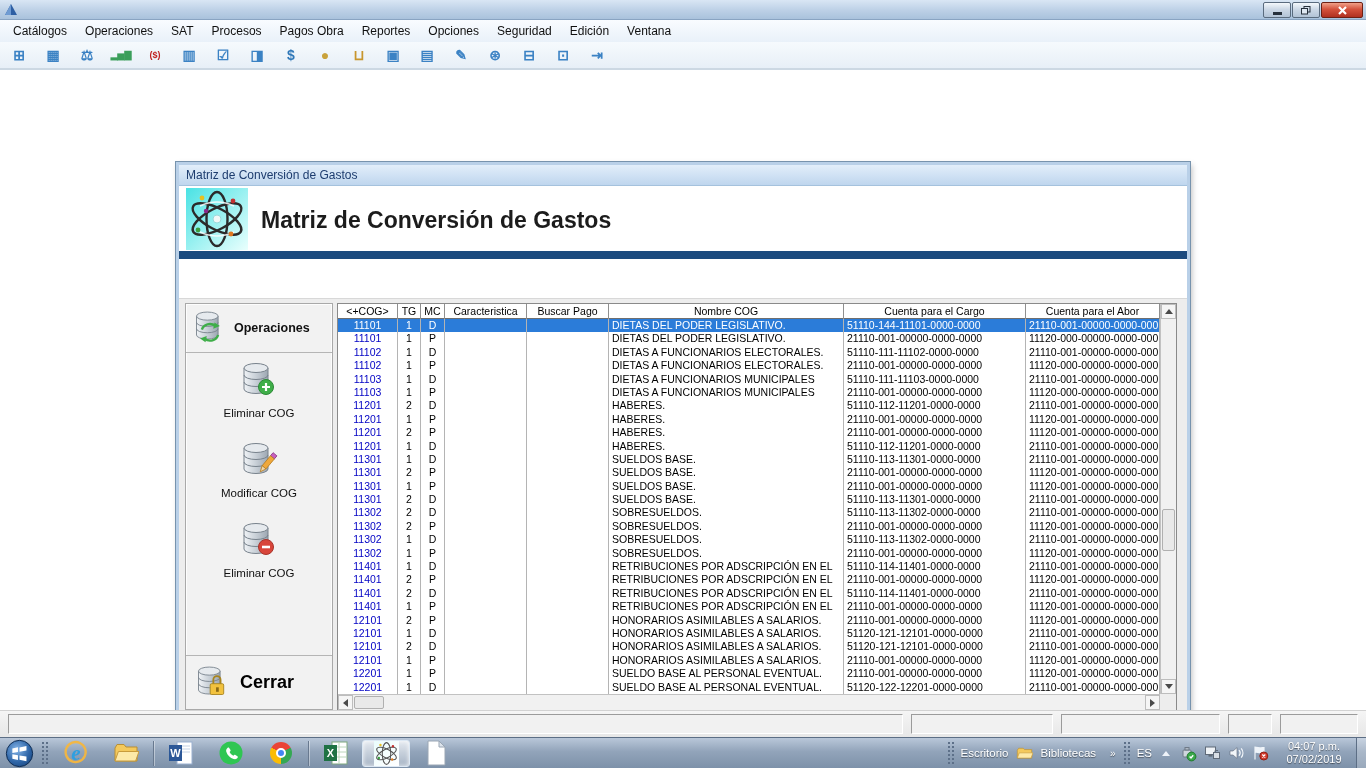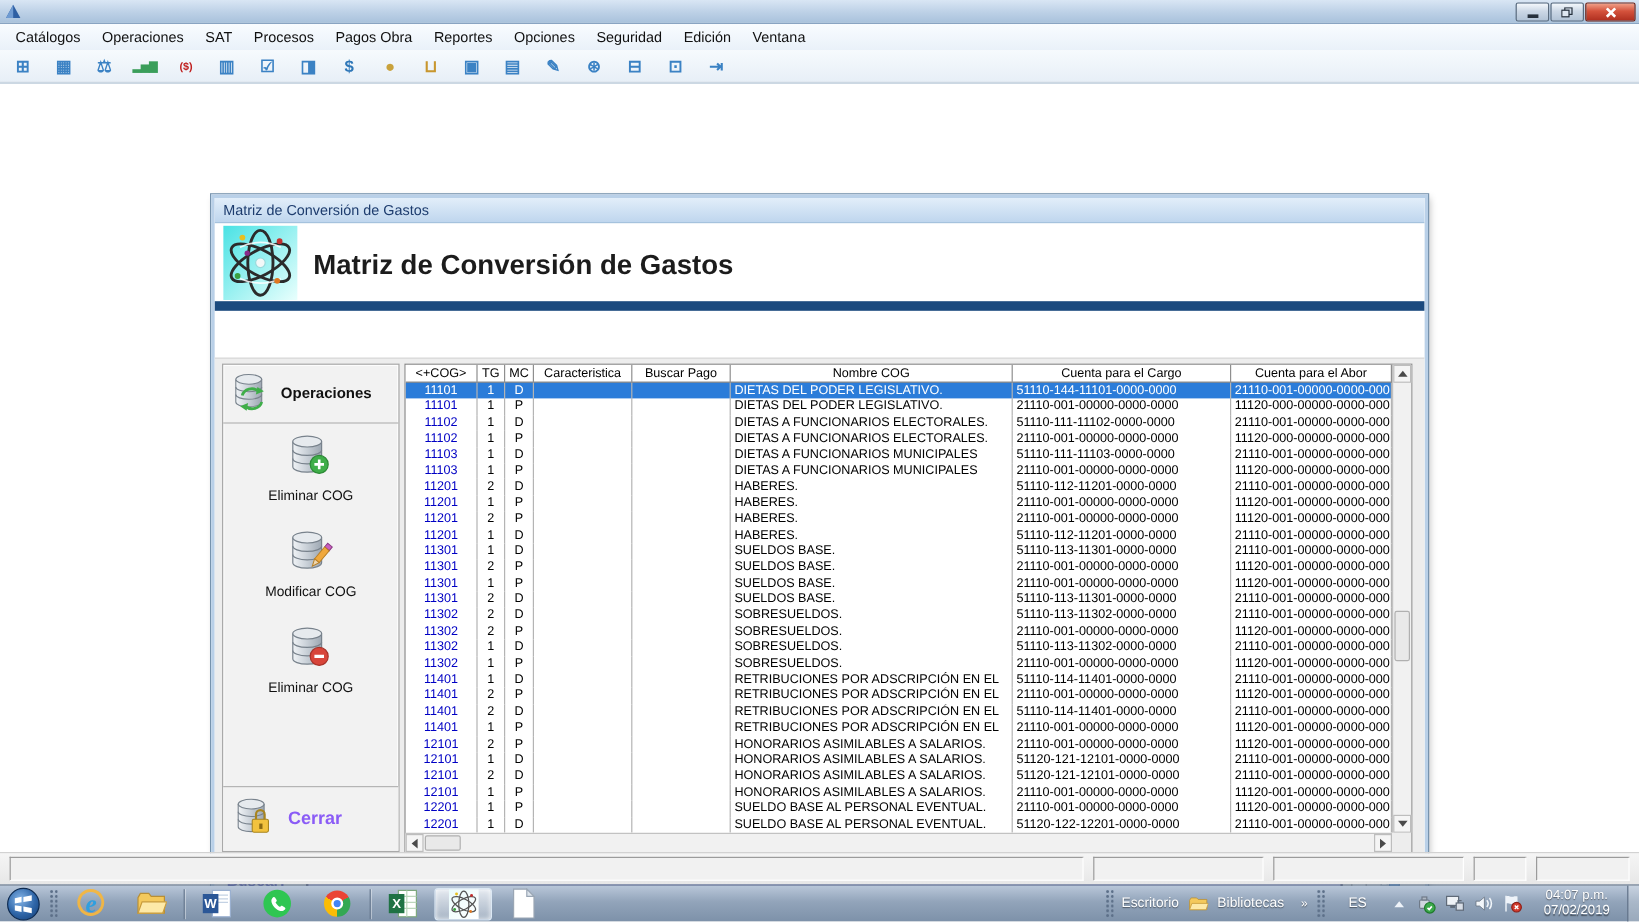--- a/index.html
+++ b/index.html
@@ -50,21 +50,21 @@
   .sidebar { position:absolute; left:6px; top:4px; width:148px; height:407px; background:#f2f2f2;
     border:1px solid #a9a9a9; box-shadow:inset 0 0 0 1px #fdfdfd; }
   .sb-top { height:49px; border-bottom:1px solid #b5b5b5; display:flex; align-items:center; gap:6px; padding-left:6px; }
   .sb-top-label { font-size:12.5px; font-weight:bold; color:#111; }
   .sb-mid { position:relative; height:302px; }
   .sb-btn { position:absolute; left:0; right:0; text-align:center; cursor:default; }
   .sb-btn .ic { display:inline-block; }
   .sb-btn .lbl { display:block; font-size:11.5px; color:#111; margin-top:4px; }
   .sb-bottom { position:absolute; left:0; right:0; bottom:0; height:54px; border-top:1px solid #b5b5b5;
     display:flex; align-items:center; gap:10px; padding-left:8px; background:#f2f2f2; }
-  .sb-bottom-label { font-size:15px; font-weight:bold; color:#8b5cf6; }
+  .sb-bottom-label { font-size:18px; font-weight:bold; color:#000000; }
 
   
   .grid-wrap { position:absolute; left:158px; top:4px; width:840px; height:408px; background:#fff; border:1px solid #8a8a8a; }
   .grid-inner { position:absolute; left:0; top:0; width:822px; height:390px; overflow:hidden; }
   .grid-header { display:flex; height:15px; border-bottom:1px solid #6f6f6f; background:#fff; }
   .th { height:15px; line-height:14px; font-size:10.5px; text-align:center; color:#000;
     border-right:1px solid #8f8f8f; overflow:hidden; white-space:nowrap; flex:none; }
   .grid-row { display:flex; height:13.4px; }
   .td { height:13.4px; line-height:13.2px; font-size:10.5px; color:#000; padding:0 3px;
     border-right:1px solid #b4b4b4; overflow:hidden; white-space:nowrap; flex:none; }
@@ -769,21 +769,21 @@
       <span class="tray-label">Escritorio</span>
       <span class="tray-ico">
         <svg width="17" height="15" viewBox="0 0 26 22">
           <path d="M2 6 l2-3 h7 l2 2 h11 v13 h-22 z" fill="#f4c95c" stroke="#b98f34"></path>
           <path d="M2 18 l3-8 h21 l-3 8 z" fill="#fde9a8" stroke="#c89b3c"></path>
         </svg>
       </span>
       <span class="tray-label">Bibliotecas</span>
       <span class="tray-label" style="font-size:10px;margin-left:10px">»</span>
       <div class="grip"></div>
-      <span class="tray-label" style="margin:0 17px">ES</span>
+      <span class="tray-label" style="margin:0 4px">ES</span>
       <span class="tray-up"></span>
       <span class="tray-ico">
         <svg width="17" height="17" viewBox="0 0 17 17">
           <rect x="3" y="5" width="8" height="7" rx="1" fill="#cfd6de" stroke="#6f7a88"></rect>
           <rect x="5" y="2.5" width="4" height="2.5" fill="#aeb7c2" stroke="#6f7a88"></rect>
           <circle cx="11.5" cy="11.5" r="4.4" fill="#3aa84a" stroke="#1f7a2c"></circle>
           <path d="M9.6 11.5 l1.4 1.4 2.2-2.6" stroke="#fff" stroke-width="1.4" fill="none"></path>
         </svg>
       </span>
       <span class="tray-ico">

